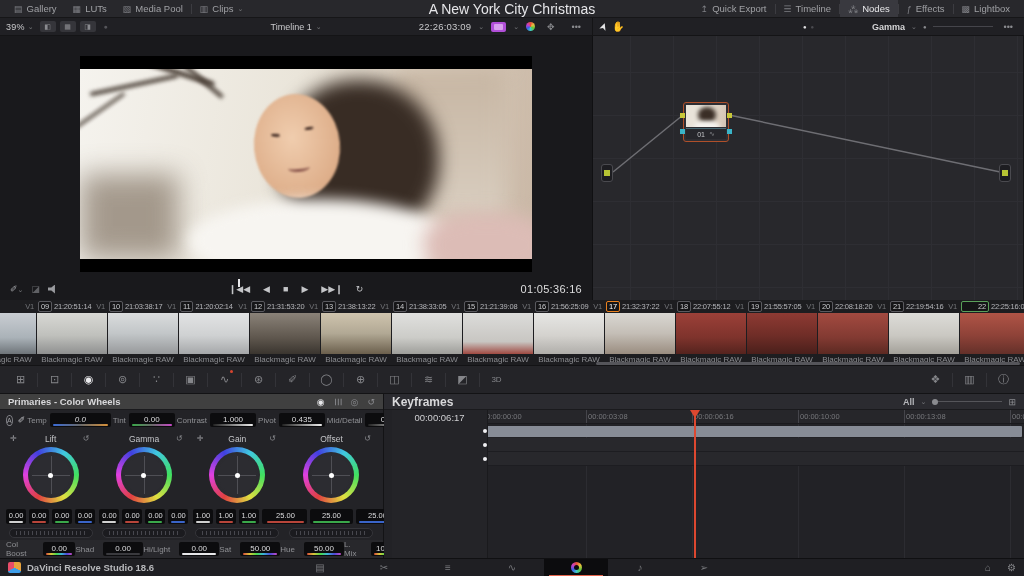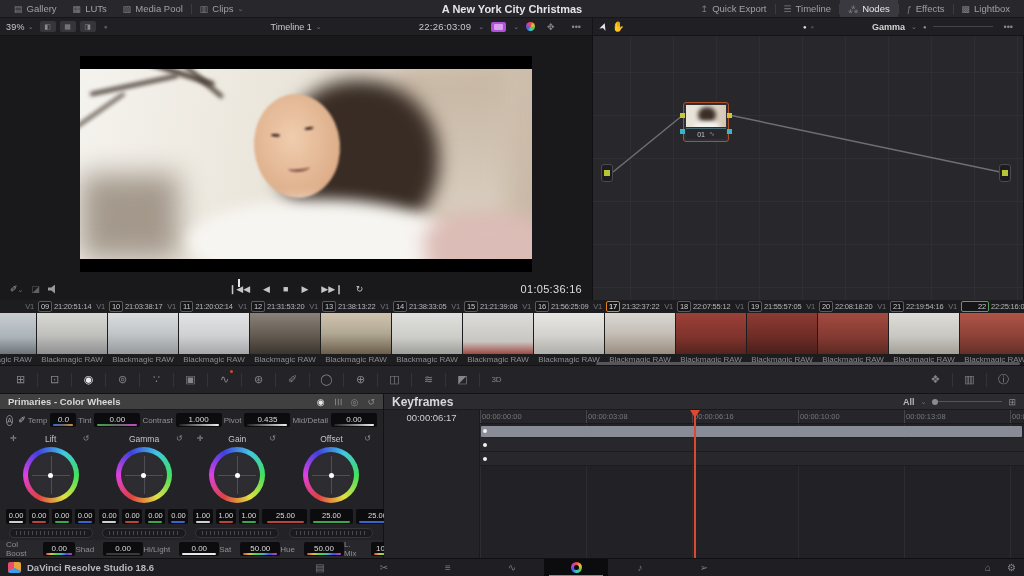--- a/index.html
+++ b/index.html
@@ -8,21 +8,21 @@
   .row { display:flex; align-items:center; }
 
   
   .topbar { height:18px; background:#28282c; border-bottom:1px solid #161618;
     display:flex; align-items:center; padding:0 6px; font-size:9.5px; color:#9fa0a4; position:relative;}
   .tb-group { display:flex; align-items:center; height:100%; }
   .tb-btn { display:flex; align-items:center; gap:4px; padding:0 8px; height:100%; cursor:default; }
   .tb-btn .ic { font-size:9px; color:#7e7f84; }
   .tb-btn.active { color:#e8e8ea; background:#39393f; }
   .tb-div { width:1px; height:10px; background:#3c3c41; }
-  .tb-title { position:absolute; left:0; right:0; text-align:center; color:#e6e6e9; font-weight:bold; font-size:11px; pointer-events:none;}
+  .tb-title { position:absolute; left:0; right:0; text-align:center; color:#e6e6e9; font-weight:normal; font-size:14px; pointer-events:none;}
   .chev { font-size:7px; color:#76777b; }
 
   
   .bar2 { height:18px; background:#202024; border-bottom:1px solid #141416; display:flex; font-size:9px; }
   .bar2 .half { display:flex; align-items:center; position:relative; }
   .half.left { width:593px; border-right:1px solid #141416; padding:0 6px; }
   .half.right { width:431px; padding:0 6px; }
   .viewbtn { width:16px; height:11px; background:#35353a; border-radius:2px; margin-right:4px;
     display:flex; align-items:center; justify-content:center; font-size:7px; color:#8a8b8f;}
   .center-abs { position:absolute; left:0; right:0; display:flex; justify-content:center; gap:4px; align-items:center; pointer-events:none;}
@@ -139,21 +139,21 @@
   .pb-field .valbox { width:40px; }
 
   
   .keyframes { width:640px; background:#222226; position:relative; display:flex; flex-direction:column; overflow:hidden;}
   .kf-head { height:16px; background:#2b2b30; border-bottom:1px solid #1a1a1d; display:flex; align-items:center; padding:0 8px; gap:6px;}
   .kf-title { font-size:12px; font-weight:bold; color:#d8d8da; }
   .kf-right { margin-left:auto; display:flex; align-items:center; gap:6px; font-size:9px; color:#b4b5b9;}
   .kf-slider { width:70px; height:1px; background:#55555a; position:relative;}
   .kf-slider::before { content:''; position:absolute; left:0; top:-2.5px; width:6px; height:6px; border-radius:50%; background:#8a8b8f;}
   .kf-body { position:relative; flex:1; }
-  .kf-left { position:absolute; left:0; top:0; bottom:0; width:96px; background:#242428; border-right:1px solid #1a1a1d; z-index:2;}
+  .kf-left { position:absolute; left:8px; top:0; bottom:0; width:96px; background:#242428; border-right:1px solid #1a1a1d; z-index:2;}
   .kf-time { height:14px; font-size:9.5px; color:#cfcfd2; text-align:center; line-height:15px;}
   .kf-trackrow { position:absolute; left:0; right:0; display:flex; align-items:center;}
   .kf-lab { width:96px; flex:none; display:flex; align-items:center; justify-content:flex-end; gap:3px; padding-right:6px;
     font-size:8.5px; color:#c0c1c4; height:100%;}
   .kf-ticon { font-size:6px; color:#8a8b8f; }
   .ruler { position:absolute; left:96px; right:0; top:0; height:14px; background:#26262a; border-bottom:1px solid #1a1a1d;}
   .rtick { position:absolute; top:0; bottom:0; border-left:1px solid #45454b; padding-left:1px; font-size:7.5px; color:#77787c; line-height:14px; white-space:nowrap;}
   .gline { position:absolute; top:14px; bottom:0; width:1px; background:#2c2c31; }
   .masterbar { position:absolute; left:97px; right:2px; top:1.5px; bottom:1.5px; background:#878c96; border-radius:1px;}
   .kdot { position:absolute; left:99px; width:4px; height:4px; background:#f0f0f2; border-radius:50%; top:50%; margin-top:-2px; z-index:1;}
@@ -521,21 +521,21 @@
           <span style="transform: rotate(90deg);">☰</span>
           <span>◎</span>
           <span>↺</span>
         </div>
     </div>
     <div class="adjust" id="adjust-row">
       <span class="autoA">A</span>
       <span style="font-size:9px; color:#b4b5b9;">✐</span>
     <div class="adj-field">
           <span class="adj-label">Temp</span>
-          <span class="valbox" style="width: 26px; font-style: italic;">0.0<span class="ul g-temp"></span></span>
+          <span class="valbox" style="width: 61px; font-style: italic;">0.0<span class="ul g-temp"></span></span>
         </div>
         <div class="adj-field">
           <span class="adj-label">Tint</span>
           <span class="valbox" style="width: 46px;">0.00<span class="ul g-tint"></span></span>
         </div>
         <div class="adj-field">
           <span class="adj-label">Contrast</span>
           <span class="valbox" style="width: 46px;">1.000<span class="ul g-mono"></span></span>
         </div>
         <div class="adj-field">

